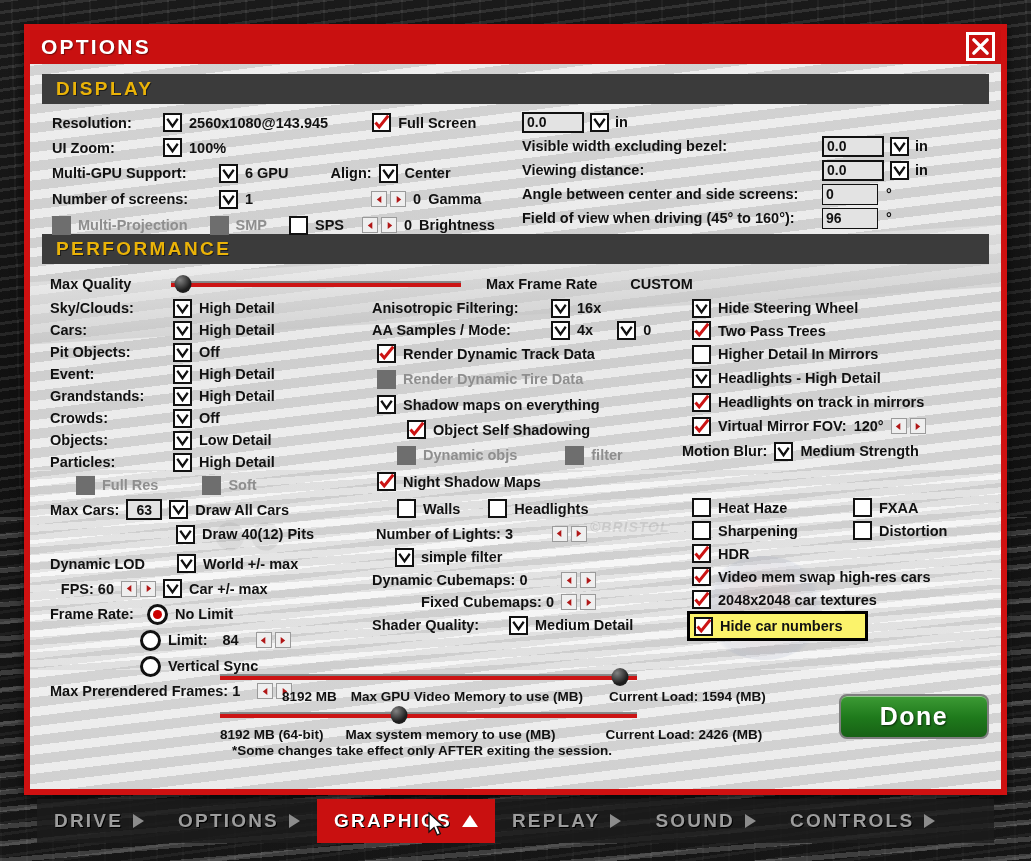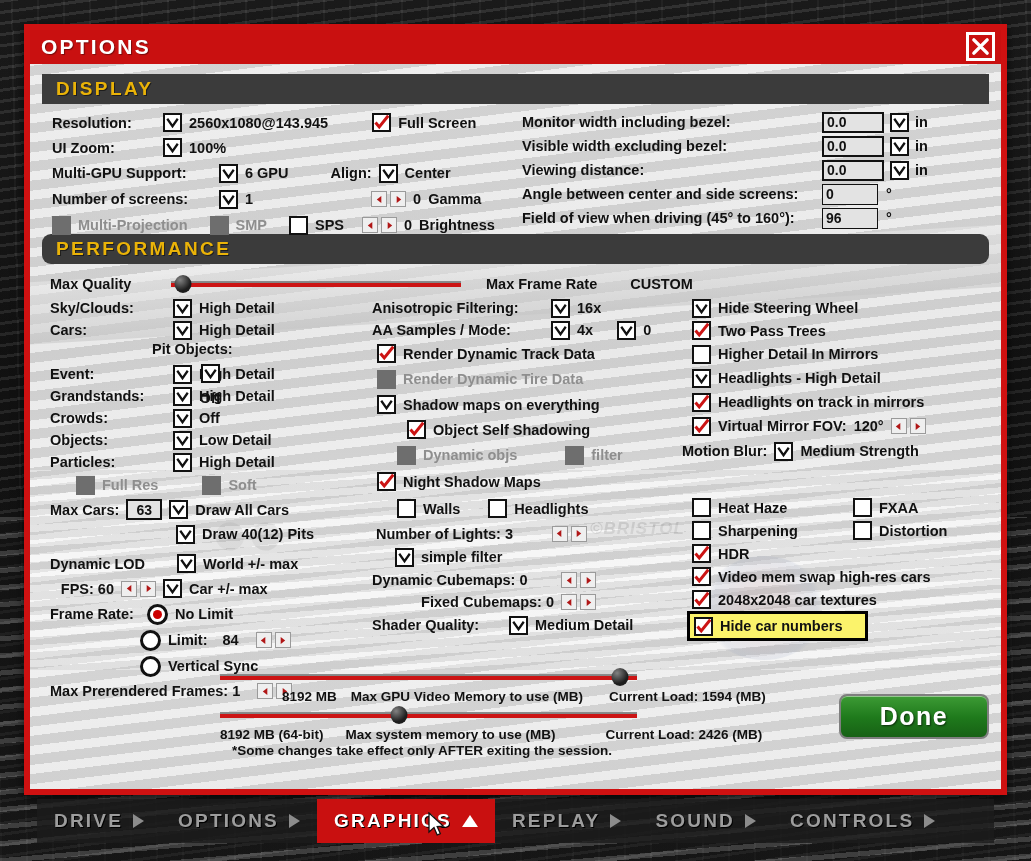--- a/index.html
+++ b/index.html
@@ -61,21 +61,21 @@
   }
   #panel-body:after{
     content:""; position:absolute; left:-5%; top:56%; width:112%; height:200px;
     background:repeating-linear-gradient(-4deg,rgba(255,255,255,.6) 0 7px, rgba(198,198,198,.6) 7px 15px);
     opacity:.6;
   }
   .watermark{
     position:absolute; color:rgba(120,120,120,.30); font-weight:bold;
     pointer-events:none; font-style:italic;
   }
-  #wm-bristol{ left:560px; top:455px; font-size:17px; letter-spacing:1px; }
+  #wm-bristol{ left:560px; top:455px; font-size:14px; letter-spacing:1px; }
   #wm-logo{ left:180px; top:430px; font-size:66px; letter-spacing:-4px; color:rgba(150,150,150,.25); }
   #wm-circle{
     position:absolute; left:672px; top:492px; width:124px; height:104px;
     border-radius:50%;
     background:radial-gradient(circle,rgba(190,160,165,.38) 30%,rgba(160,170,195,.30) 65%, rgba(200,200,200,0) 72%);
     pointer-events:none;
   }
   .content{ position:relative; z-index:3; }
 
   
@@ -305,21 +305,20 @@
                   </svg>
                 </b>
             </div>
             <div class="lbl">0</div>
             <div class="lbl">Brightness</div>
           </div>
         </div>
 
         <div id="display-right">
           <div class="drow">
-            <div class="name lbl">Monitor width including bezel:</div>
             <div class="txtbox" style="width:62px;">0.0</div>
             <div class="cb chk-black" style="margin-left:6px;">
               <svg class="k" viewBox="0 0 20 20">
                   <path d="M3 5 L10 15 L17 5" stroke="#111" stroke-width="3" fill="none"></path>
                 </svg>
             </div>
             <div class="lbl" style="margin-left:6px;">in</div>
           </div>
           <div class="drow">
             <div class="name lbl">Visible width excluding bezel:</div>
@@ -347,21 +346,21 @@
             <div class="lbl" style="margin-left:8px;">°</div>
           </div>
           <div class="drow">
             <div class="name lbl">Field of view when driving (45° to 160°):</div>
             <div class="txtbox" style="width:56px;border-width:1.5px;">96</div>
             <div class="lbl" style="margin-left:8px;">°</div>
           </div>
         </div>
       </div>
 
-      <div class="section-header" style="margin-top:2px;border-radius:9px;">
+      <div class="section-header" style="margin-top:2px;">
         <span>PERFORMANCE</span>
       </div>
 
       <div class="row" style="height:27px;padding:0 4px 0 8px;">
         <div class="lbl" style="width:114px;">Max Quality</div>
         <div class="slider" style="width:290px;flex:0 0 290px;">
           <div class="track"></div>
           <div class="fill" style="width:100%;"></div>
           <div class="knob" style="left:4%;"></div>
         </div>
@@ -383,21 +382,21 @@
             </div>
           <div class="row" style="height:22px;">
               <div class="lbl" style="width:116px;">Cars:</div>
             <div class="cb chk-black">
                 <svg class="k" viewBox="0 0 20 20">
                   <path d="M3 5 L10 15 L17 5" stroke="#111" stroke-width="3" fill="none"></path>
                 </svg>
               </div>
             <div class="lbl">High Detail</div>
             </div>
-          <div class="row" style="height:22px;flex-direction:column;">
+          <div class="row" style="height:22px;">
               <div class="lbl" style="width:116px;">Pit Objects:</div>
             <div class="cb chk-black">
                 <svg class="k" viewBox="0 0 20 20">
                   <path d="M3 5 L10 15 L17 5" stroke="#111" stroke-width="3" fill="none"></path>
                 </svg>
               </div>
             <div class="lbl">Off</div>
             </div>
           <div class="row" style="height:22px;">
               <div class="lbl" style="width:116px;">Event:</div>

